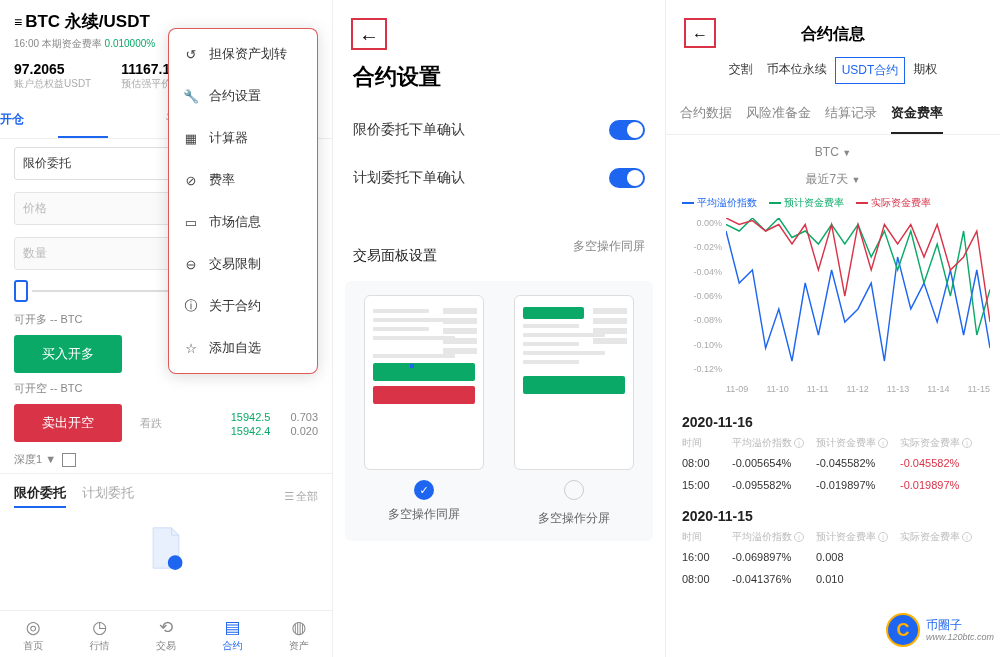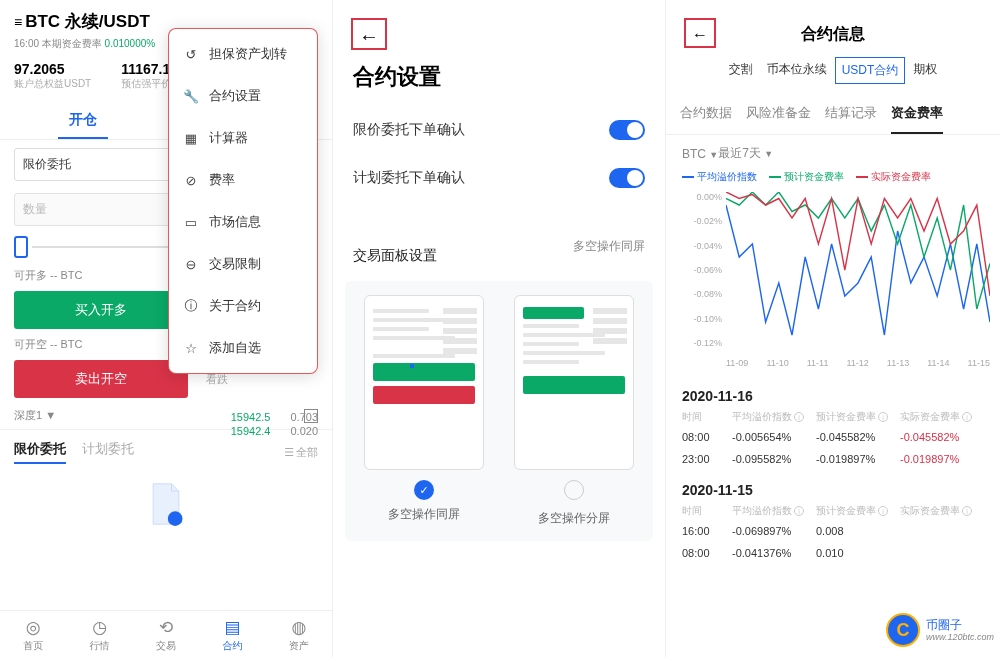--- a/index.html
+++ b/index.html
@@ -14,45 +14,45 @@
 .p1-title-row { display: flex; align-items: center; font-size: 17px; font-weight: 600; }
 .p1-title-row .bars { margin-right: 6px; font-size: 14px; letter-spacing: -3px; }
 .p1-funding { font-size: 10px; color: #888; margin-top: 4px; }
 .p1-funding .rate { color: #0aa968; }
 .p1-balances { display: flex; padding: 6px 14px; gap: 30px; }
 .p1-bal { }
 .p1-bal .val { font-size: 14px; font-weight: 600; }
 .p1-bal .lbl { font-size: 10px; color: #aaa; }
 
 .p1-tabs { display: flex; border-bottom: 1px solid #eee; margin-top: 4px; }
-.p1-tab { flex: 1; text-align: center; padding: 10px 0; font-size: 14px; color: #888; position: relative; }
+.p1-tab { flex: 1; padding: 10px 0; font-size: 12px; color: #888; position: relative; }
 .p1-tab.active { color: #1e66f0; font-weight: 600; }
 .p1-tab.active::after { content: ''; position: absolute; bottom: 0; left: 35%; right: 35%; height: 2px; background: #1e66f0; }
 
 .p1-row { display: flex; gap: 6px; padding: 8px 14px 4px; }
 .p1-select { flex: 1; border: 1px solid #ddd; border-radius: 3px; padding: 7px 8px; font-size: 12px; display: flex; justify-content: space-between; align-items: center; color: #333; }
 .p1-select .arrow { font-size: 9px; color: #aaa; }
 .p1-select.short { flex: 0 0 30px; }
 .p1-input { flex: 1; border: 1px solid #e3e3e3; border-radius: 3px; padding: 7px 8px; font-size: 12px; color: #bbb; background: #fafafa; }
 .p1-slider { display: flex; align-items: center; padding: 6px 14px; gap: 4px; }
 .p1-slider .track { flex: 1; height: 2px; background: #ddd; position: relative; }
 .p1-slider .handle { width: 14px; height: 22px; border: 2px solid #1e66f0; border-radius: 3px; background: #fff; }
 
 .p1-order-info { padding: 4px 14px; font-size: 11px; color: #888; }
-.btn-buy, .btn-sell { padding: 10px 61px; border: none; border-radius: 3px; color: #fff; font-size: 13px; margin: 4px 14px; display: inline-block; }
+.btn-buy, .btn-sell { padding: 10px 28px; border: none; border-radius: 3px; color: #fff; font-size: 13px; margin: 4px 14px; display: inline-block; }
 .btn-buy { background: #0aa968; }
 .btn-sell { background: #d93348; }
 .p1-buy-row, .p1-sell-row { display: flex; align-items: center; }
 .p1-call { font-size: 11px; color: #aaa; margin-left: 4px; }
 
 .p1-asks { position: absolute; right: 14px; top: 410px; font-size: 11px; text-align: right; }
 .p1-asks .row { display: flex; gap: 20px; padding: 1px 0; }
 .p1-asks .price { color: #0aa968; }
 .p1-asks .qty { color: #888; }
-.p1-depth { display: flex; align-items: center; gap: 6px; padding: 6px 14px; font-size: 11px; color: #888; justify-content: space-between; }
+.p1-depth { display: flex; align-items: center; gap: 6px; padding: 6px 14px; font-size: 11px; color: #888; justify-content: flex-start; }
 .p1-depth .book-icon { width: 14px; height: 14px; border: 1px solid #888; }
 
 .p1-orders-tabs { display: flex; padding: 10px 14px 4px; gap: 16px; border-top: 1px solid #f0f0f0; }
 .p1-ot { font-size: 13px; color: #aaa; padding-bottom: 4px; }
 .p1-ot.active { color: #222; font-weight: 600; border-bottom: 2px solid #1e66f0; }
 .p1-all { margin-left: auto; font-size: 11px; color: #aaa; display: flex; align-items: center; gap: 2px; }
 
 .p1-doc-icon { text-align: center; margin-top: 14px; }
 .p1-doc-icon svg { width: 38px; height: 44px; }
 
@@ -94,21 +94,21 @@
 
 
 .p3-back { position: absolute; top: 18px; left: 18px; border: 2px solid #d93348; padding: 4px 6px; z-index: 5; }
 .p3-title { text-align: center; font-size: 16px; font-weight: 600; padding: 24px 0 12px; }
 .p3-seg { display: flex; justify-content: center; gap: 2px; font-size: 12px; padding: 0 20px 10px; }
 .p3-seg .seg { padding: 4px 6px; color: #333; }
 .p3-seg .seg.active { border: 1.4px solid #1e66f0; color: #1e66f0; }
 .p3-tabs { display: flex; border-bottom: 1px solid #eee; font-size: 13px; padding: 0 14px; gap: 14px; }
 .p3-tab { padding: 10px 0; color: #888; white-space: nowrap; }
 .p3-tab.active { color: #222; font-weight: 600; border-bottom: 2px solid #222; }
-.p3-filters { display: flex; padding: 10px 16px 6px; font-size: 12px; color: #888; align-items: center; }
+.p3-filters { display: flex; gap: 12px; padding: 10px 16px 6px; font-size: 12px; color: #888; align-items: center; flex-direction: column; }
 .p3-filters .arrow { font-size: 9px; }
 .p3-legend { display: flex; gap: 12px; font-size: 10px; padding: 2px 16px 4px; align-items: center; }
 .p3-legend .item { display: flex; align-items: center; gap: 3px; }
 .p3-legend .sw { width: 12px; height: 2px; display: inline-block; }
 
 .chart { position: relative; height: 180px; margin: 4px 10px 8px 16px; }
 .chart .yaxis { position: absolute; left: 0; top: 0; bottom: 24px; width: 40px; display: flex; flex-direction: column; justify-content: space-between; font-size: 9px; color: #aaa; text-align: right; }
 .chart .plot { position: absolute; left: 44px; right: 0; top: 0; bottom: 24px; }
 .chart .plot svg { width: 100%; height: 100%; }
 .chart .xaxis { position: absolute; left: 44px; right: 0; bottom: 4px; display: flex; justify-content: space-between; font-size: 9px; color: #aaa; }
@@ -159,20 +159,24 @@
   </div>
 
   <div class="p1-row">
     <div class="p1-select">
       <span>限价委托</span>
         <span class="arrow">▼</span>
     </div>
     <div class="p1-select short">
       <span>1</span>
     </div>
+  </div>
+  <div class="p1-row">
+    <div class="p1-input">价格</div>
+    <div class="p1-input" style="flex:0 0 30px;text-align:center">对</div>
   </div>
   <div class="p1-row">
     <div class="p1-input">数量</div>
   </div>
   <div class="p1-slider">
     <div class="handle"></div>
     <div class="track"></div>
   </div>
 
   <div class="p1-order-info">可开多 -- BTC</div>
@@ -396,21 +400,21 @@
           <span class="info-icon">i</span>
         </span>
     </div>
     <div class="p3-data-row">
       <span class="c1">08:00</span>
       <span class="c2">-0.005654%</span>
       <span class="c3">-0.045582%</span>
       <span class="c4">-0.045582%</span>
     </div>
     <div class="p3-data-row">
-      <span class="c1">23:00</span>
+      <span class="c1">15:00</span>
       <span class="c2">-0.095582%</span>
       <span class="c3">-0.019897%</span>
       <span class="c4">-0.019897%</span>
     </div>
   </div>
 
   <div class="p3-date-section">
     <div class="p3-date">2020-11-15</div>
     <div class="p3-cols">
       <span class="c1">时间</span>

